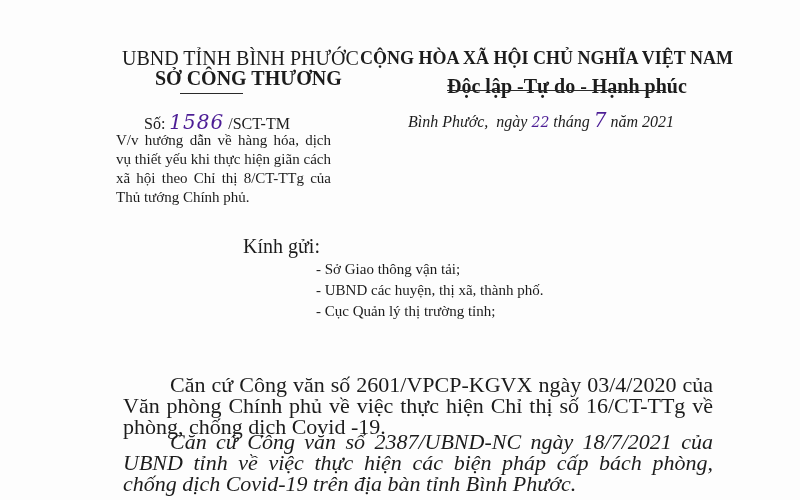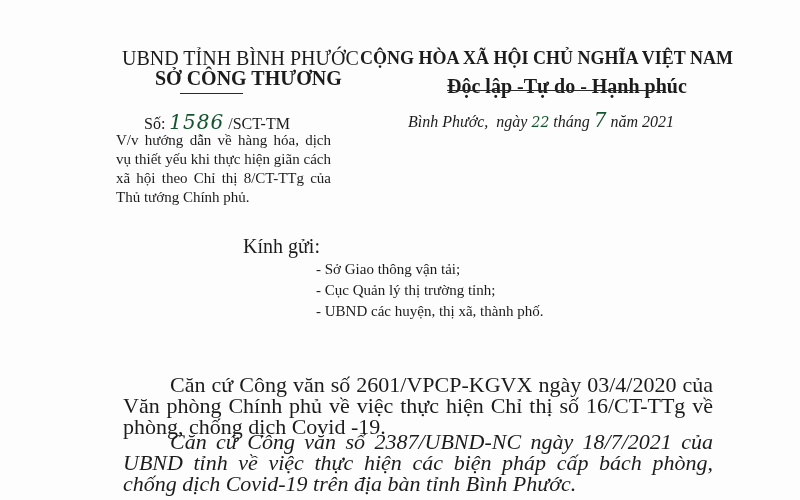--- a/index.html
+++ b/index.html
@@ -8,21 +8,21 @@
     background: #fdfdfd;
     font-family: "Liberation Serif", "DejaVu Serif", serif;
     color: #1c1c1c;
     position: relative;
   }
   .abs { position: absolute; white-space: nowrap; }
   .hdr { font-size: 20px; line-height: 20px; }
   .bold { font-weight: bold; }
   .rule { position: absolute; height: 1px; background: #2a2a2a; }
   .body-text { font-size: 20px; line-height: 21px; }
-  .hand { font-family: "DejaVu Serif", serif; font-style: italic; color: #14532d; }
+  .hand { font-family: "DejaVu Serif", serif; font-style: italic; color: #4c1d95; }
   .ref-block {
     position: absolute; left: 116px; top: 131px; width: 215px;
     font-size: 15px; line-height: 19px; text-align: justify;
   }
   .para {
     position: absolute; left: 123px; width: 590px;
     font-size: 22px; line-height: 21px; text-align: justify;
     text-indent: 47px;
   }
   .recipients { position: absolute; left: 316px; top: 259px; font-size: 15px; line-height: 21px; }
@@ -53,18 +53,18 @@
   <span class="hand" style="font-size:14px;">22</span>
   <span>tháng</span>
   <span class="hand" style="font-size:20px;">7</span>
   <span>năm 2021</span>
 </div>
 
 <div class="abs body-text" style="left:243px; top:236px;">Kính gửi:</div>
 
 <div class="recipients">
   <div>- Sở Giao thông vận tải;</div>
+  <div>- UBND các huyện, thị xã, thành phố.</div>
   <div>- Cục Quản lý thị trường tỉnh;</div>
-  <div>- UBND các huyện, thị xã, thành phố.</div>
 </div>
 
 <div class="para" style="top:374px;">Căn cứ Công văn số 2601/VPCP-KGVX ngày 03/4/2020 của Văn phòng Chính phủ về việc thực hiện Chỉ thị số 16/CT-TTg về phòng, chống dịch Covid -19.</div>
 <div class="para" style="top:431px;font-style:italic;">Căn cứ Công văn số 2387/UBND-NC ngày 18/7/2021 của UBND tỉnh về việc thực hiện các biện pháp cấp bách phòng, chống dịch Covid-19 trên địa bàn tỉnh Bình Phước.</div>
 
 </body></html>

